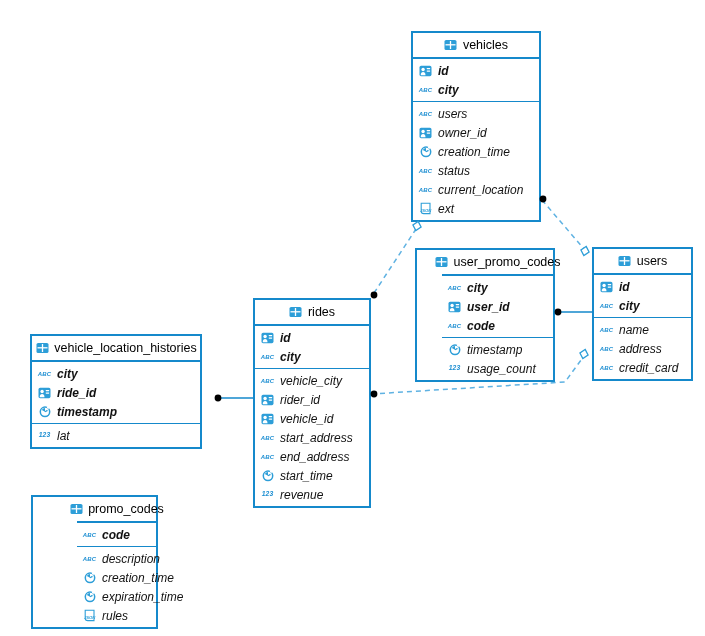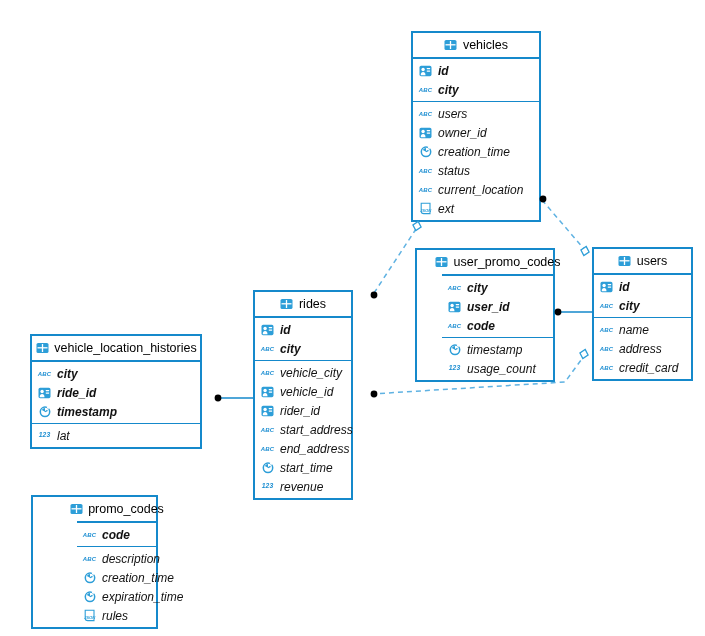--- a/index.html
+++ b/index.html
@@ -225,21 +225,21 @@
           <span class="lbl">address</span>
         </div>
         <div class="row">
           <span class="ticon">
             <span class="abc">ABC</span>
           </span>
           <span class="lbl">credit_card</span>
         </div>
       </div>
     </div>
-    <div class="entity" style="left: 253px; top: 290px; width: 100px;">
+    <div class="entity" style="left: 253px; top: 298px; width: 118px;">
       <div class="hdr">
         <span class="ticon" style="width: 14px; flex-basis: 14px;">
           <svg width="13" height="12" viewBox="0 0 13 12">
             <rect x="0.5" y="1" width="12" height="10" rx="1.6" fill="#2d9ed8"></rect>
             <line x1="6.5" y1="2" x2="6.5" y2="10" stroke="#fff" stroke-width="1.3"></line>
             <line x1="1.5" y1="5.8" x2="11.5" y2="5.8" stroke="#fff" stroke-width="1.3"></line>
           </svg>
         </span>
         <span class="title">rides</span>
       </div>
@@ -273,33 +273,33 @@
         <div class="row">
           <span class="ticon">
             <svg width="13" height="12" viewBox="0 0 13 12">
               <rect x="0.5" y="0.8" width="12" height="10.4" rx="1.6" fill="#2d9ed8"></rect>
               <circle cx="4.1" cy="4.5" r="1.7" fill="#fff"></circle>
               <path d="M1.7 10.2 C1.7 7.9 2.7 6.9 4.1 6.9 C5.5 6.9 6.5 7.9 6.5 10.2 Z" fill="#fff"></path>
               <rect x="7.7" y="2.9" width="3.5" height="1.3" rx="0.4" fill="#fff"></rect>
               <rect x="7.7" y="5.4" width="3.5" height="1.3" rx="0.4" fill="#fff"></rect>
             </svg>
           </span>
+          <span class="lbl">rider_id</span>
+        </div>
+        <div class="row">
+          <span class="ticon">
+            <svg width="13" height="12" viewBox="0 0 13 12">
+              <rect x="0.5" y="0.8" width="12" height="10.4" rx="1.6" fill="#2d9ed8"></rect>
+              <circle cx="4.1" cy="4.5" r="1.7" fill="#fff"></circle>
+              <path d="M1.7 10.2 C1.7 7.9 2.7 6.9 4.1 6.9 C5.5 6.9 6.5 7.9 6.5 10.2 Z" fill="#fff"></path>
+              <rect x="7.7" y="2.9" width="3.5" height="1.3" rx="0.4" fill="#fff"></rect>
+              <rect x="7.7" y="5.4" width="3.5" height="1.3" rx="0.4" fill="#fff"></rect>
+            </svg>
+          </span>
           <span class="lbl">vehicle_id</span>
-        </div>
-        <div class="row">
-          <span class="ticon">
-            <svg width="13" height="12" viewBox="0 0 13 12">
-              <rect x="0.5" y="0.8" width="12" height="10.4" rx="1.6" fill="#2d9ed8"></rect>
-              <circle cx="4.1" cy="4.5" r="1.7" fill="#fff"></circle>
-              <path d="M1.7 10.2 C1.7 7.9 2.7 6.9 4.1 6.9 C5.5 6.9 6.5 7.9 6.5 10.2 Z" fill="#fff"></path>
-              <rect x="7.7" y="2.9" width="3.5" height="1.3" rx="0.4" fill="#fff"></rect>
-              <rect x="7.7" y="5.4" width="3.5" height="1.3" rx="0.4" fill="#fff"></rect>
-            </svg>
-          </span>
-          <span class="lbl">rider_id</span>
         </div>
         <div class="row">
           <span class="ticon">
             <span class="abc">ABC</span>
           </span>
           <span class="lbl">start_address</span>
         </div>
         <div class="row">
           <span class="ticon">
             <span class="abc">ABC</span>

